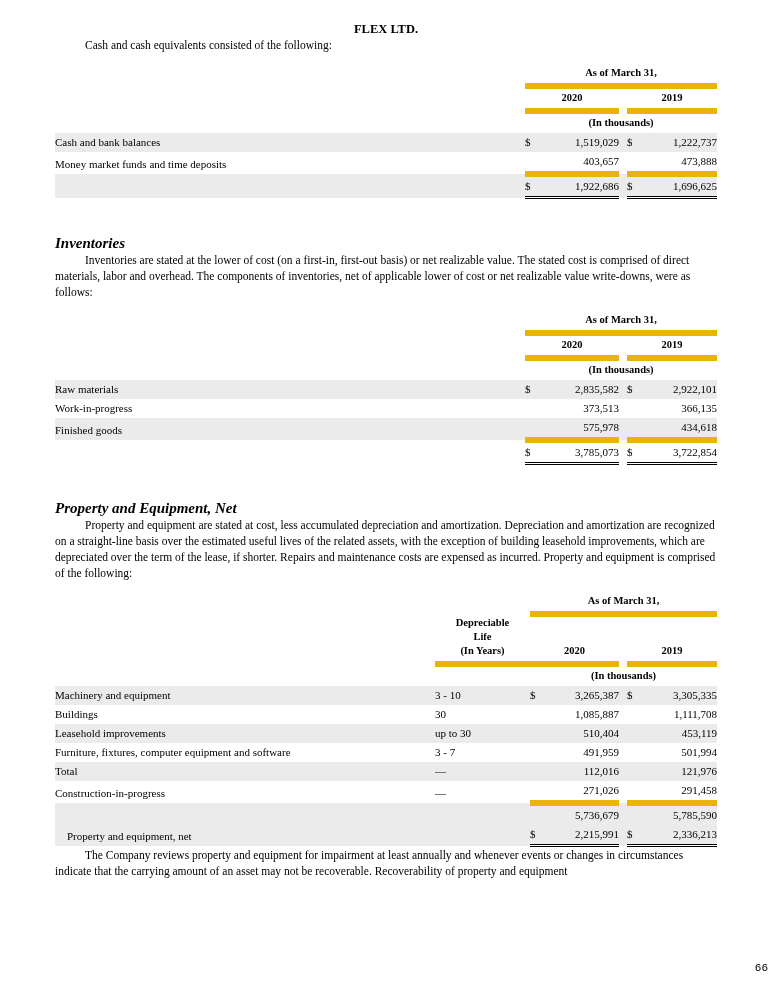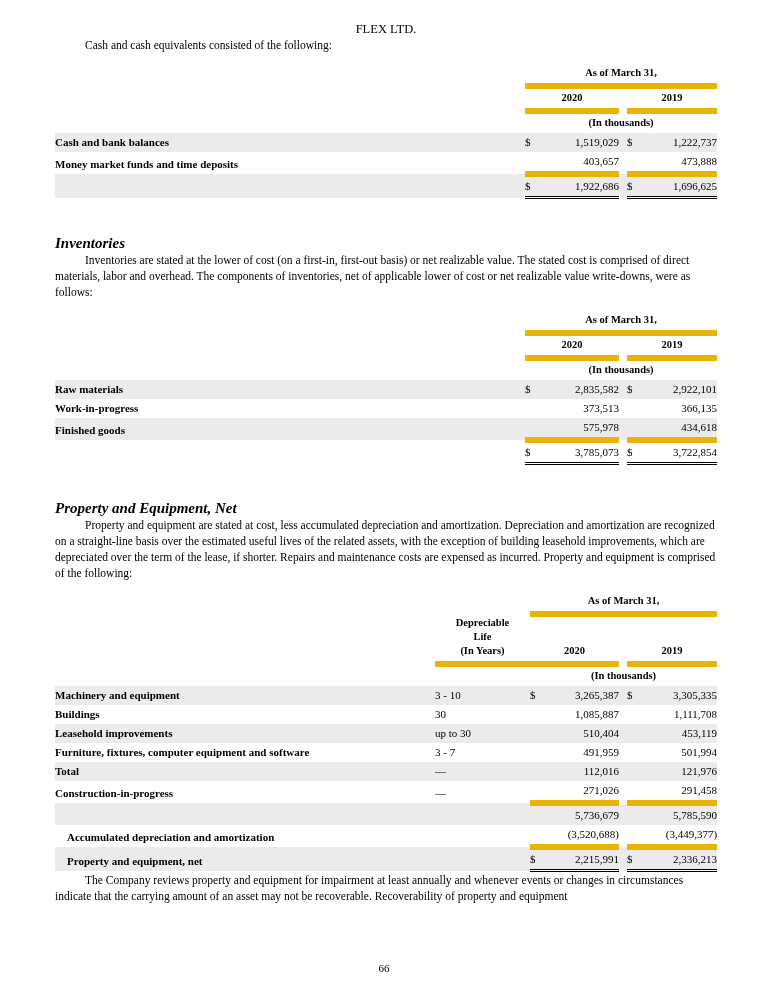--- a/index.html
+++ b/index.html
@@ -1,43 +1,43 @@
 <!DOCTYPE html>
 <html><head>
 <meta charset="utf-8">
 <style>
   html,body{margin:0;padding:0;background:#fff;}
   body{width:768px;height:1000px;font-family:"Liberation Serif", serif;color:#000;position:relative;}
   .page{position:relative;width:768px;height:1000px;overflow:hidden;}
   .content{padding:22px 51px 0 55px;}
-  .doc-company{font-size:12.5px;font-weight:normal;text-align:center;margin:0;}
+  .doc-company{font-size:12.5px;font-weight:bold;text-align:center;margin:0;}
   .doc-title{font-size:12px;font-weight:bold;text-align:center;margin:14px 0 0 0;}
   p.body-text{font-size:11.5px;line-height:16px;margin:0;text-indent:30px;}
   .intro{margin-top:37px;}
   .section-heading{font-size:15px;font-weight:bold;font-style:italic;margin:0;}
   .sec-inv{margin-top:36px;}
   .sec-ppe{margin-top:35px;}
   .para{margin-top:13px;}
 
   table.fin{width:100%;border-collapse:collapse;font-size:11px;table-layout:fixed;margin-top:11px;}
   table.fin td{padding:2px 0 3px 0;vertical-align:bottom;line-height:14px;overflow:hidden;white-space:nowrap;}
-  td.lbl{text-align:left;padding-left:4px;font-weight:bold;}
+  td.lbl{text-align:left;padding-left:4px;}
   td.lbl.indent{padding-left:12px;}
   td.dollar{text-align:left;padding-left:2px;}
   td.num{text-align:right;padding-right:9px;}
   td.life{}
   .t-head{font-weight:bold;text-align:center;font-size:10.5px;line-height:12px;}
   .rule{border-bottom:6px solid #eab308;}
   .dbl{border-bottom:3px double #000;}
   tr.shade{background:#ebebeb;}
   .hdr-pad td{padding-top:4px;}
 
   .closing1{margin-top:27px;}
   .closing2{margin-top:14px;}
-  .page-num{position:absolute;left:0;right:0;bottom:26px;text-align:center;font-size:11px;}
+  .page-num{position:absolute;left:0;right:0;bottom:26px;text-align:right;font-size:11px;font-family:Liberation Mono, monospace;}
 </style>
 </head>
 <body>
 
 <div class="page">
   <div class="content">
 
     <p class="doc-company">FLEX LTD.</p>
 
     <p class="body-text intro">Cash and cash equivalents consisted of the following:</p>
@@ -246,29 +246,20 @@
       </tr>
       <tr class="shade">
         <td class="lbl"></td>
         <td class="life"></td>
         <td class="dollar"></td>
         <td class="num">5,736,679</td>
         <td></td>
         <td class="dollar"></td>
         <td class="num">5,785,590</td>
       </tr>
-      <tr>
-        <td class="lbl indent">Accumulated depreciation and amortization</td>
-        <td class="life"></td>
-        <td class="dollar rule"></td>
-        <td class="num rule">(3,520,688)</td>
-        <td></td>
-        <td class="dollar rule"></td>
-        <td class="num rule">(3,449,377)</td>
-      </tr>
       <tr class="shade">
         <td class="lbl indent">Property and equipment, net</td>
         <td class="life"></td>
         <td class="dollar dbl">$</td>
         <td class="num dbl">2,215,991</td>
         <td></td>
         <td class="dollar dbl">$</td>
         <td class="num dbl">2,336,213</td>
       </tr>
     </tbody>

